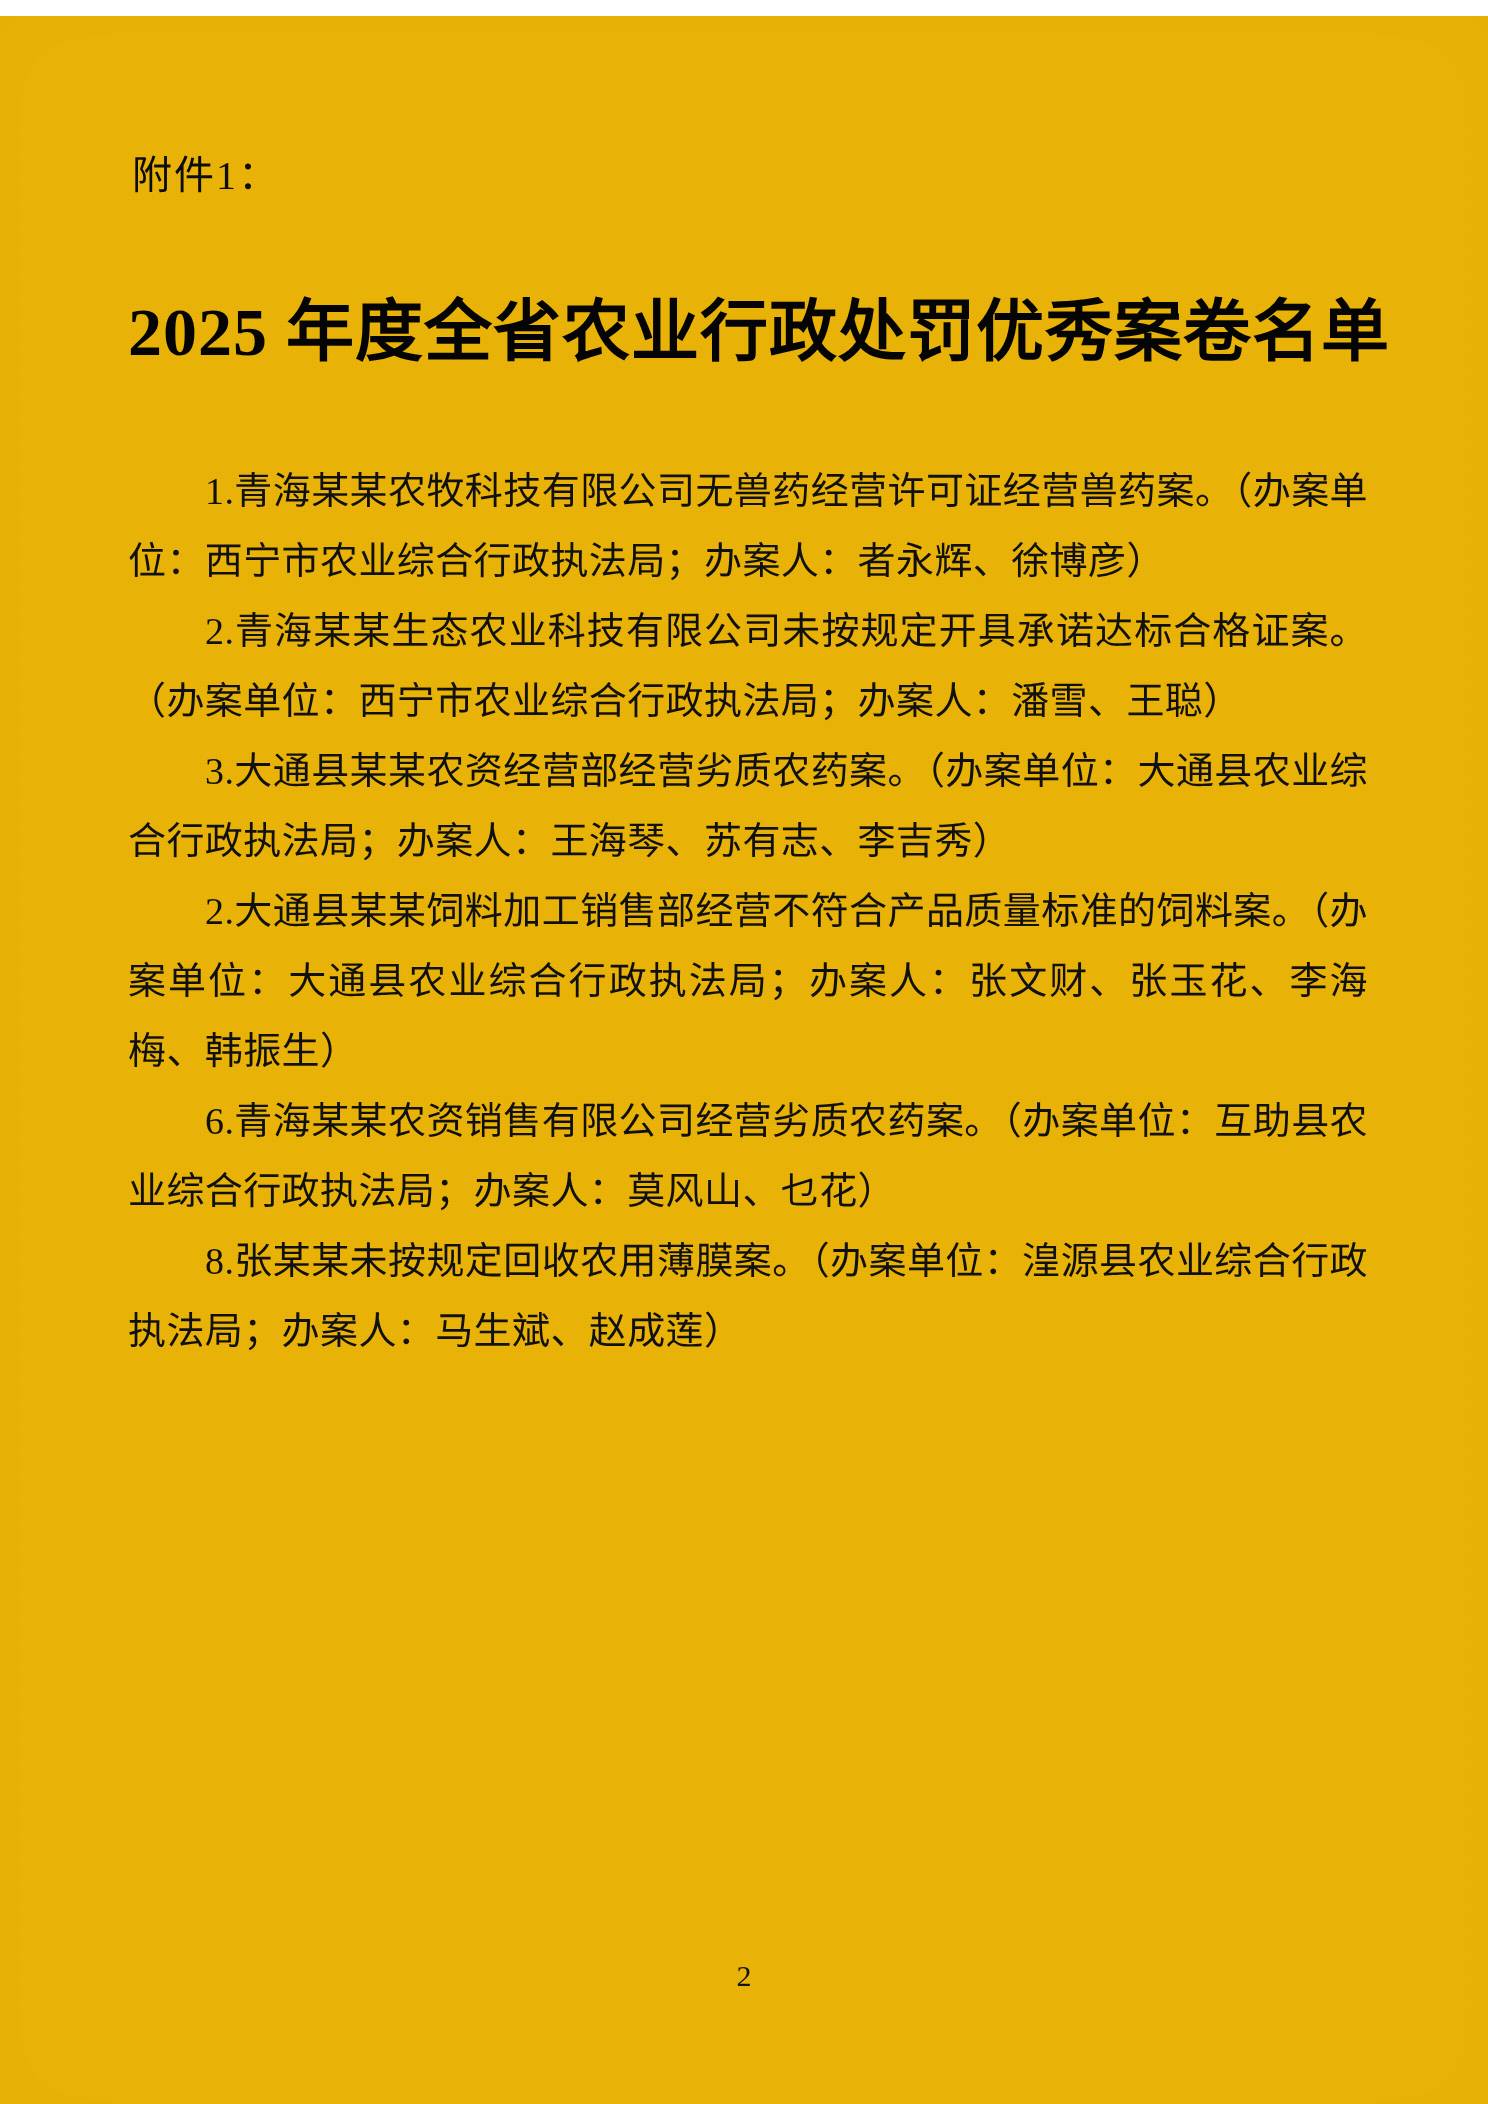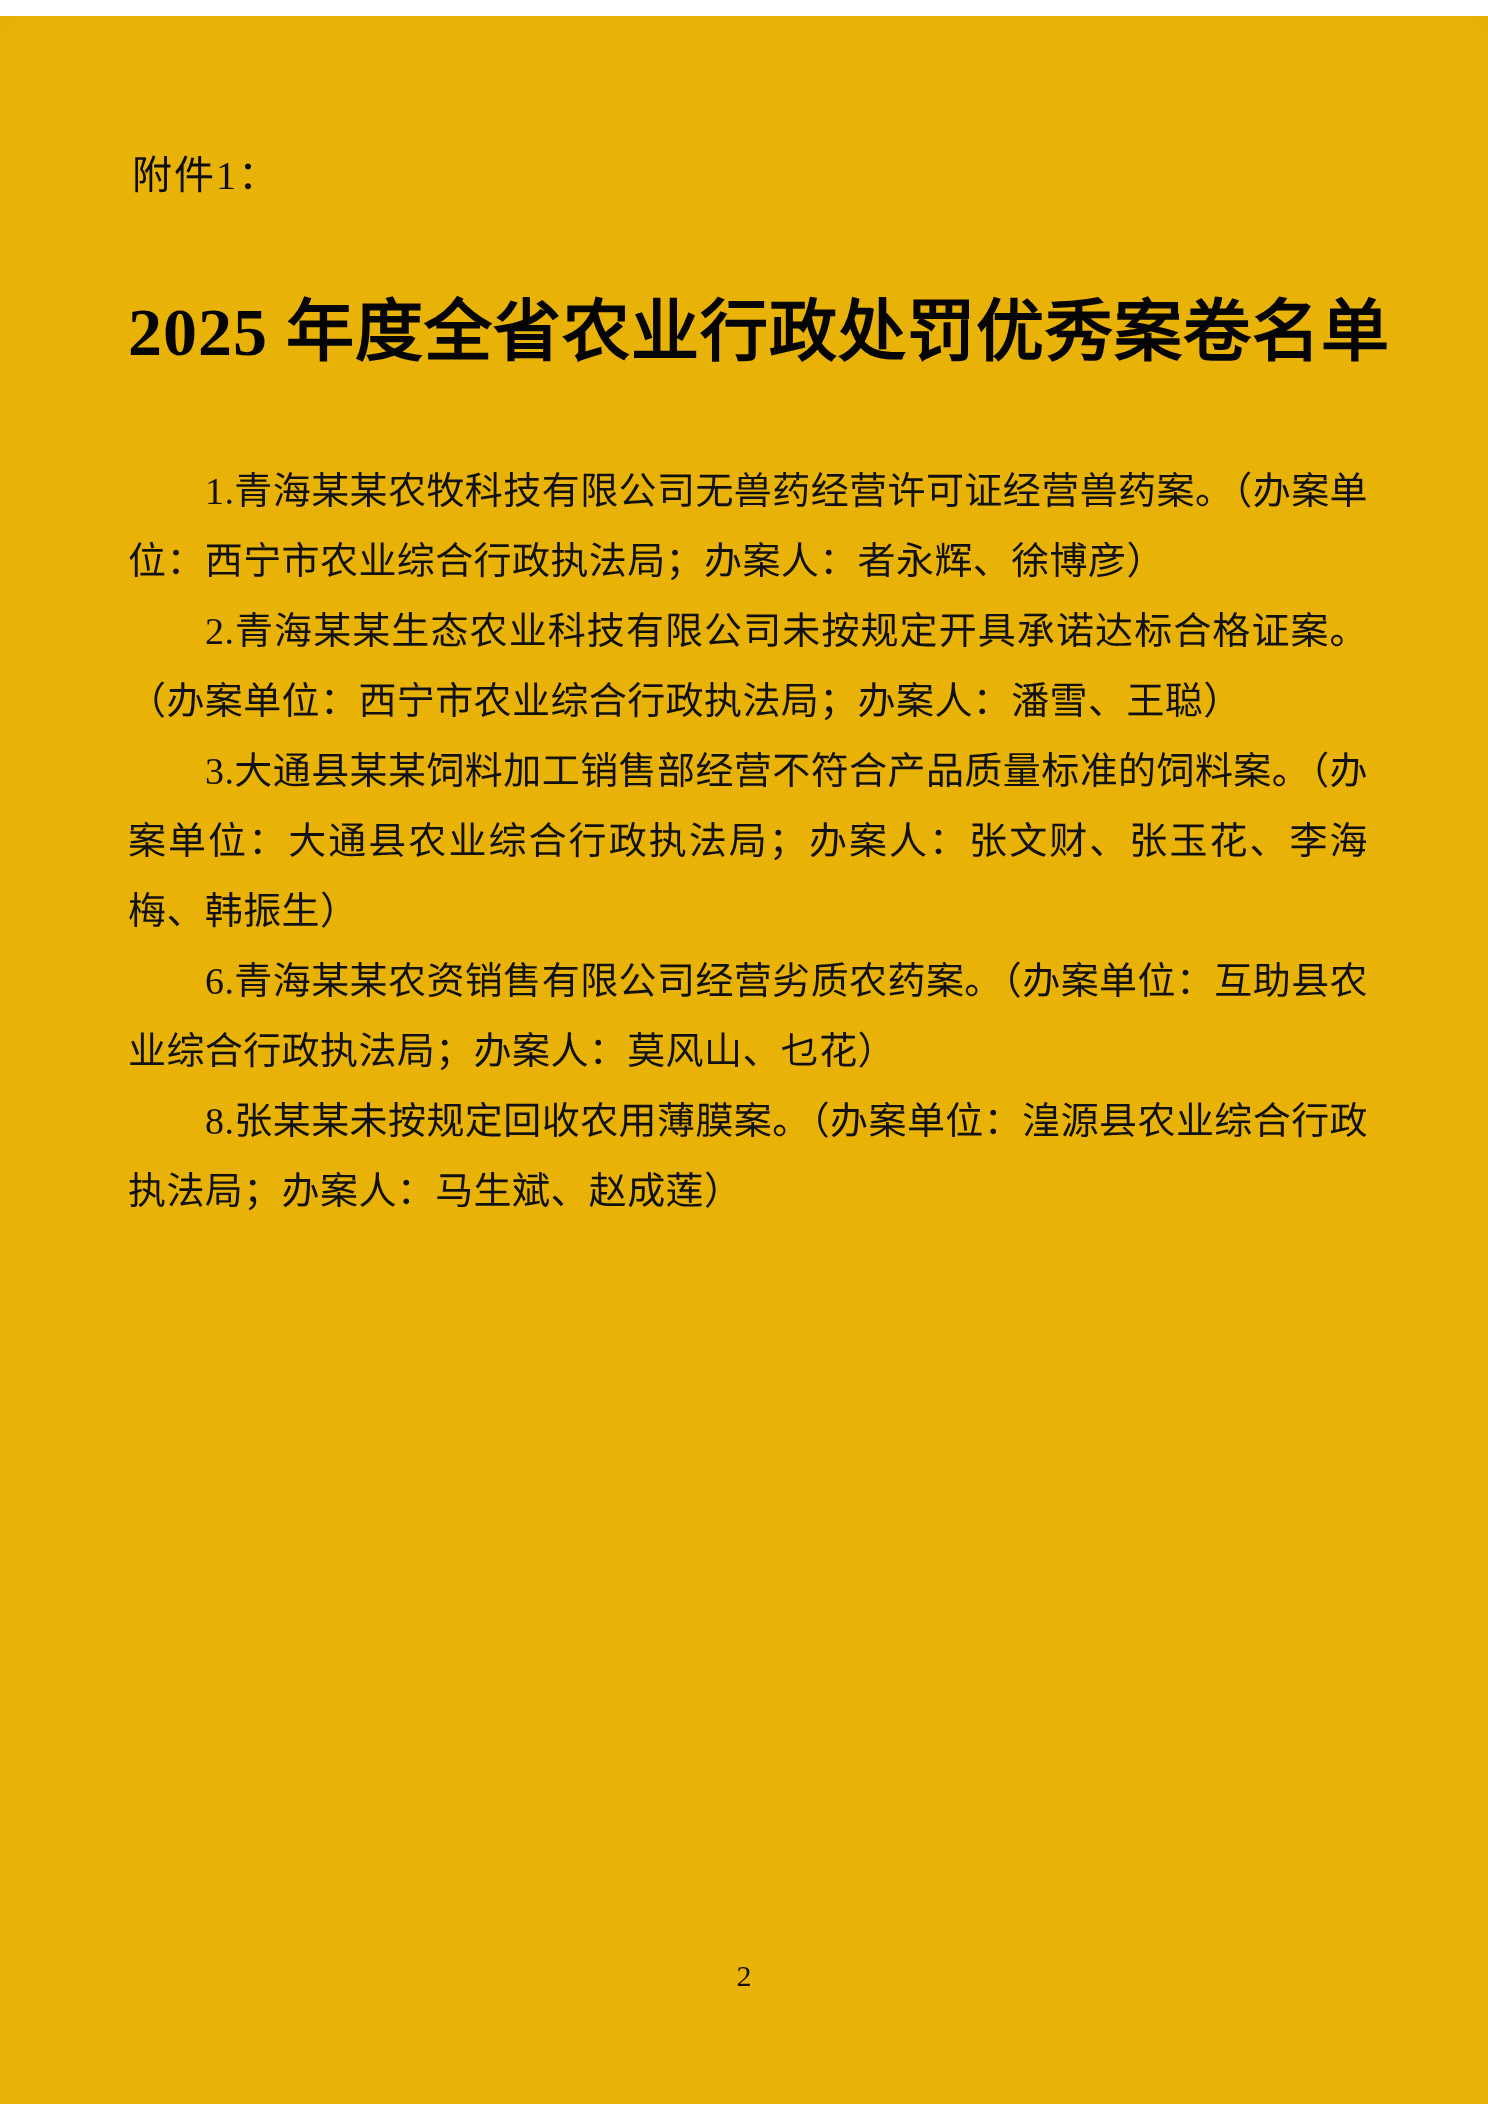--- a/index.html
+++ b/index.html
@@ -112,21 +112,22 @@
 
   <div class="content">
 
     <div class="attachment-label">附件1：</div>
 
     <h1 class="doc-title">2025 年度全省农业行政处罚优秀案卷名单</h1>
 
     <div class="body-block">
       <p class="case-item">1.青海某某农牧科技有限公司无兽药经营许可证经营兽药案。（办案单位：西宁市农业综合行政执法局；办案人：者永辉、徐博彦）</p>
       <p class="case-item">2.青海某某生态农业科技有限公司未按规定开具承诺达标合格证案。（办案单位：西宁市农业综合行政执法局；办案人：潘雪、王聪）</p>
-      <p class="case-item">3.大通县某某饲料加工销售部经营不符合产品质量标准的饲料案。（办案单位：大通县农业综合行政执法局；办案人：张文财、张玉花、李海梅、韩振生）</p>
+      <p class="case-item">3.大通县某某农资经营部经营劣质农药案。（办案单位：大通县农业综合行政执法局；办案人：王海琴、苏有志、李吉秀）</p>
+      <p class="case-item">2.大通县某某饲料加工销售部经营不符合产品质量标准的饲料案。（办案单位：大通县农业综合行政执法局；办案人：张文财、张玉花、李海梅、韩振生）</p>
       <p class="case-item">6.青海某某农资销售有限公司经营劣质农药案。（办案单位：互助县农业综合行政执法局；办案人：莫风山、乜花）</p>
       <p class="case-item">8.张某某未按规定回收农用薄膜案。（办案单位：湟源县农业综合行政执法局；办案人：马生斌、赵成莲）</p>
     </div>
 
     <div class="page-number">2</div>
 
   </div>
 
   <div class="scan-noise"></div>
 

